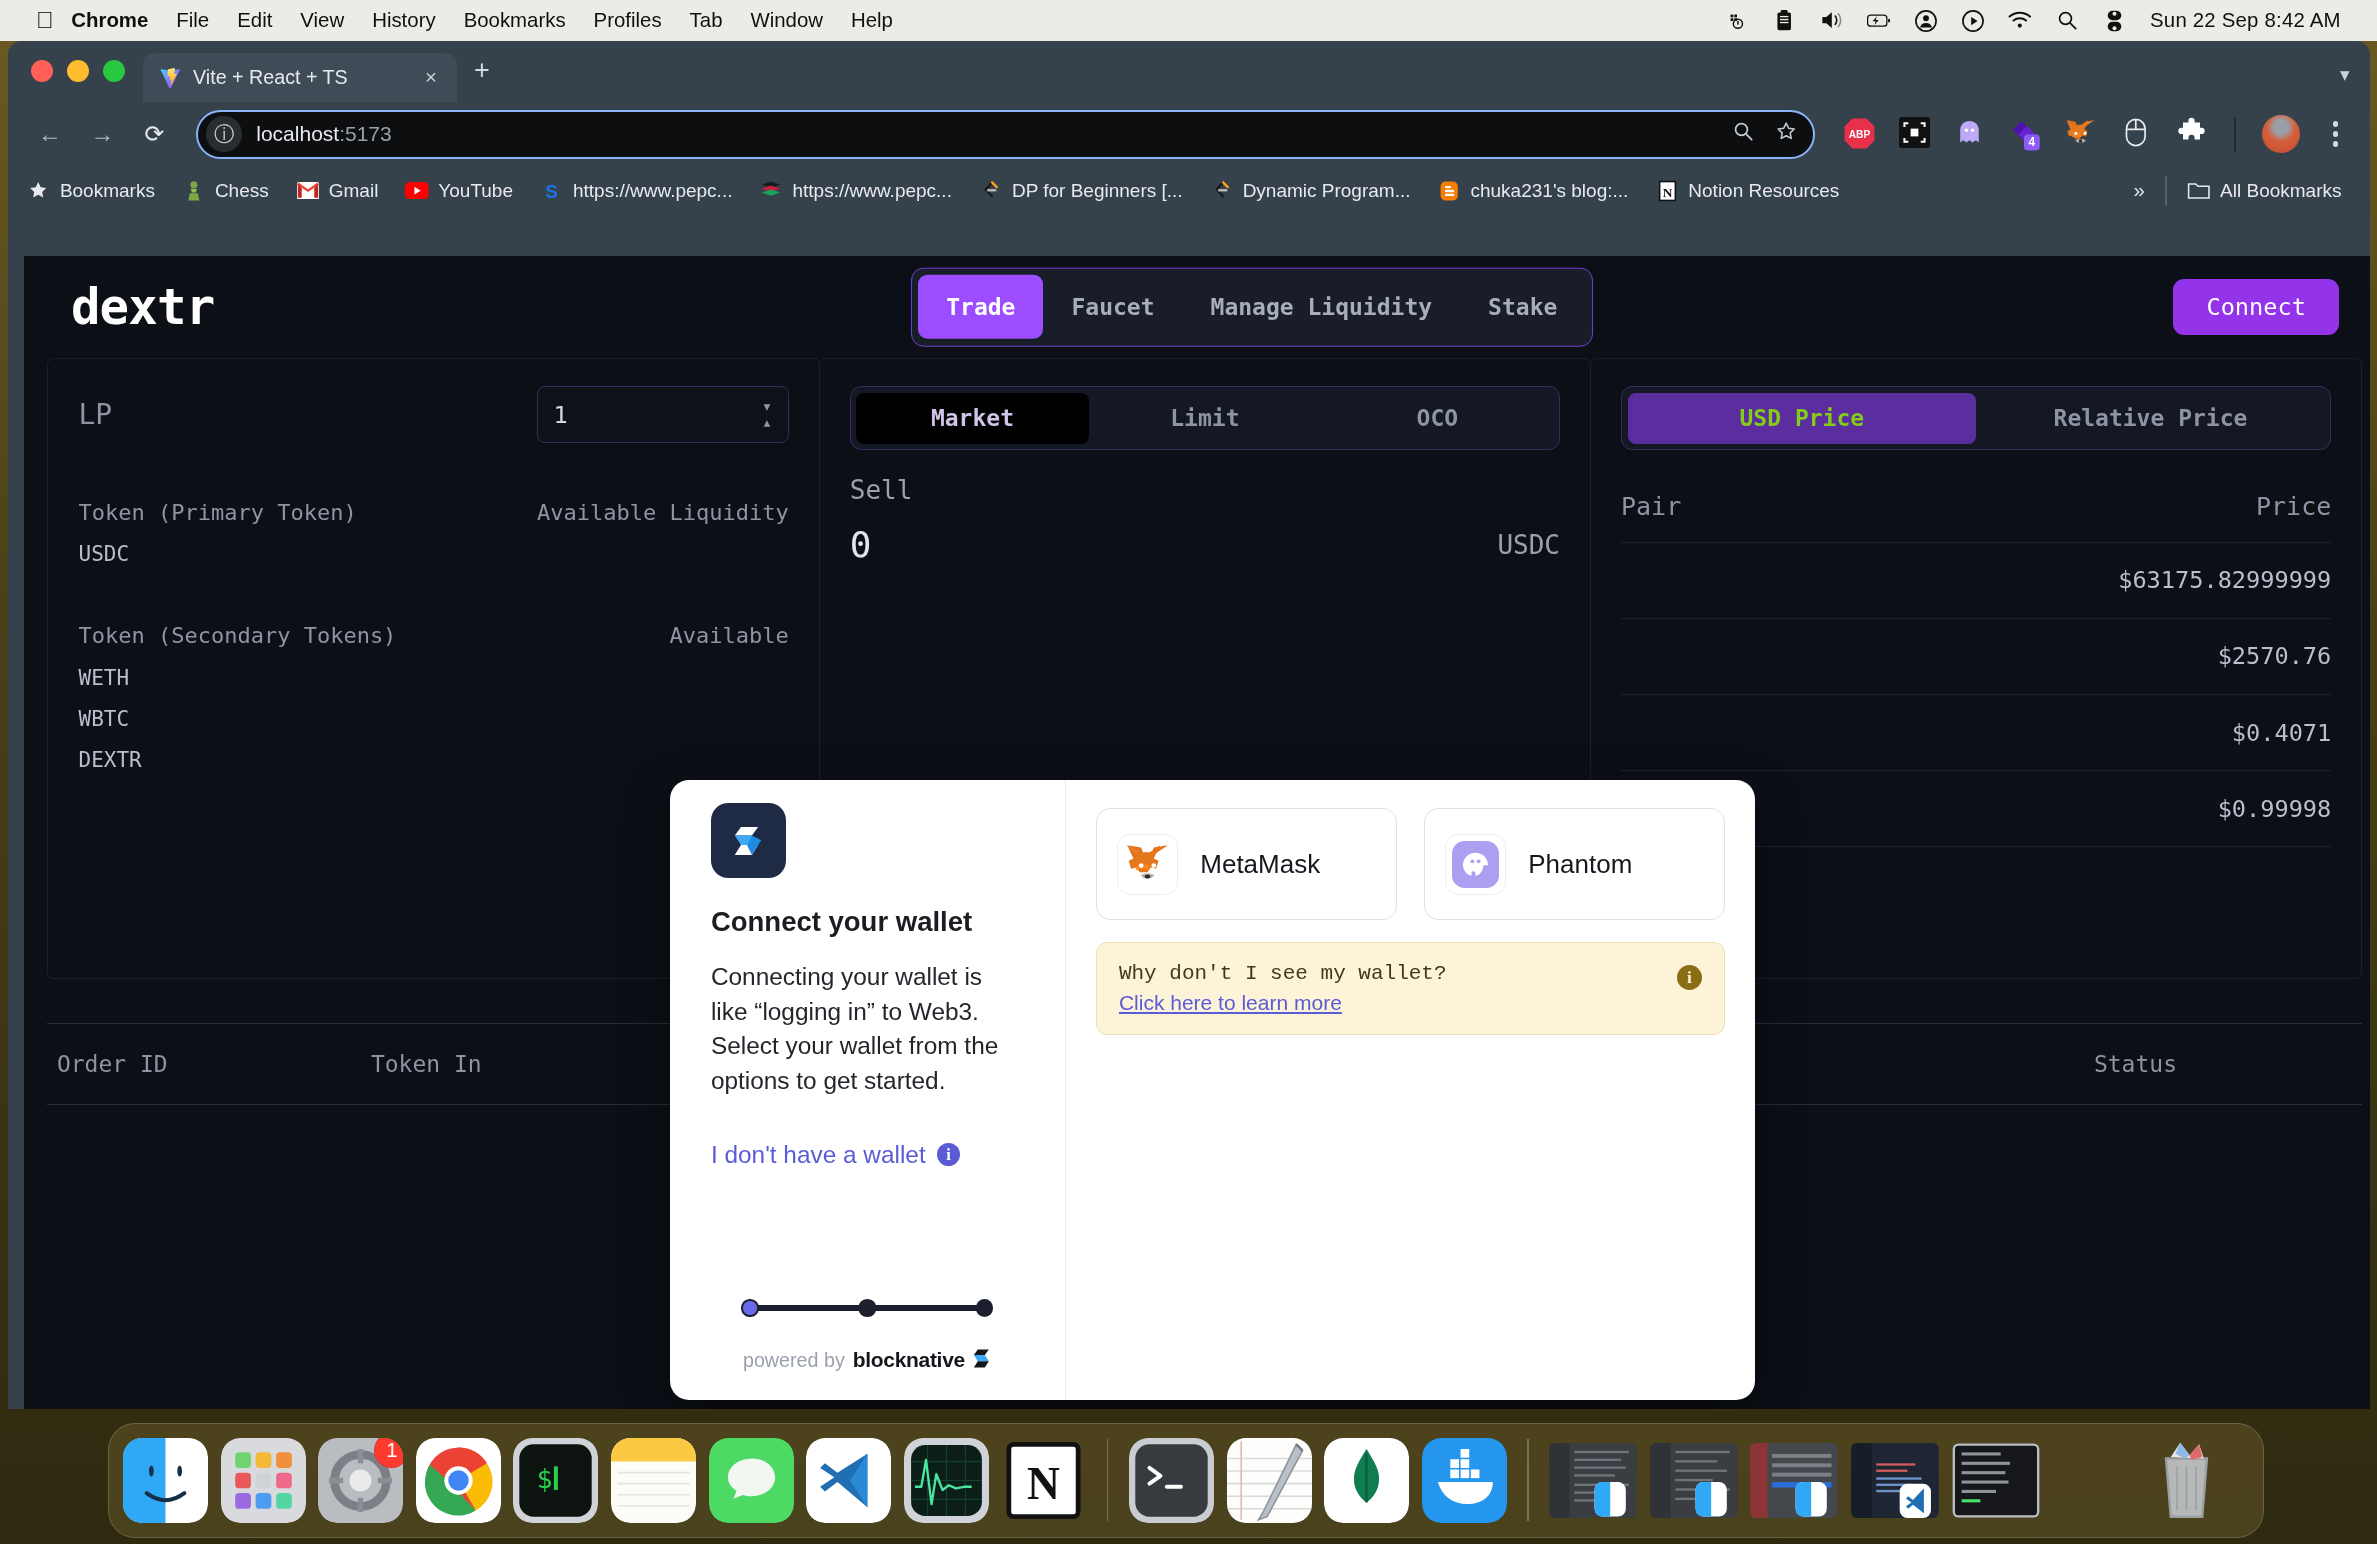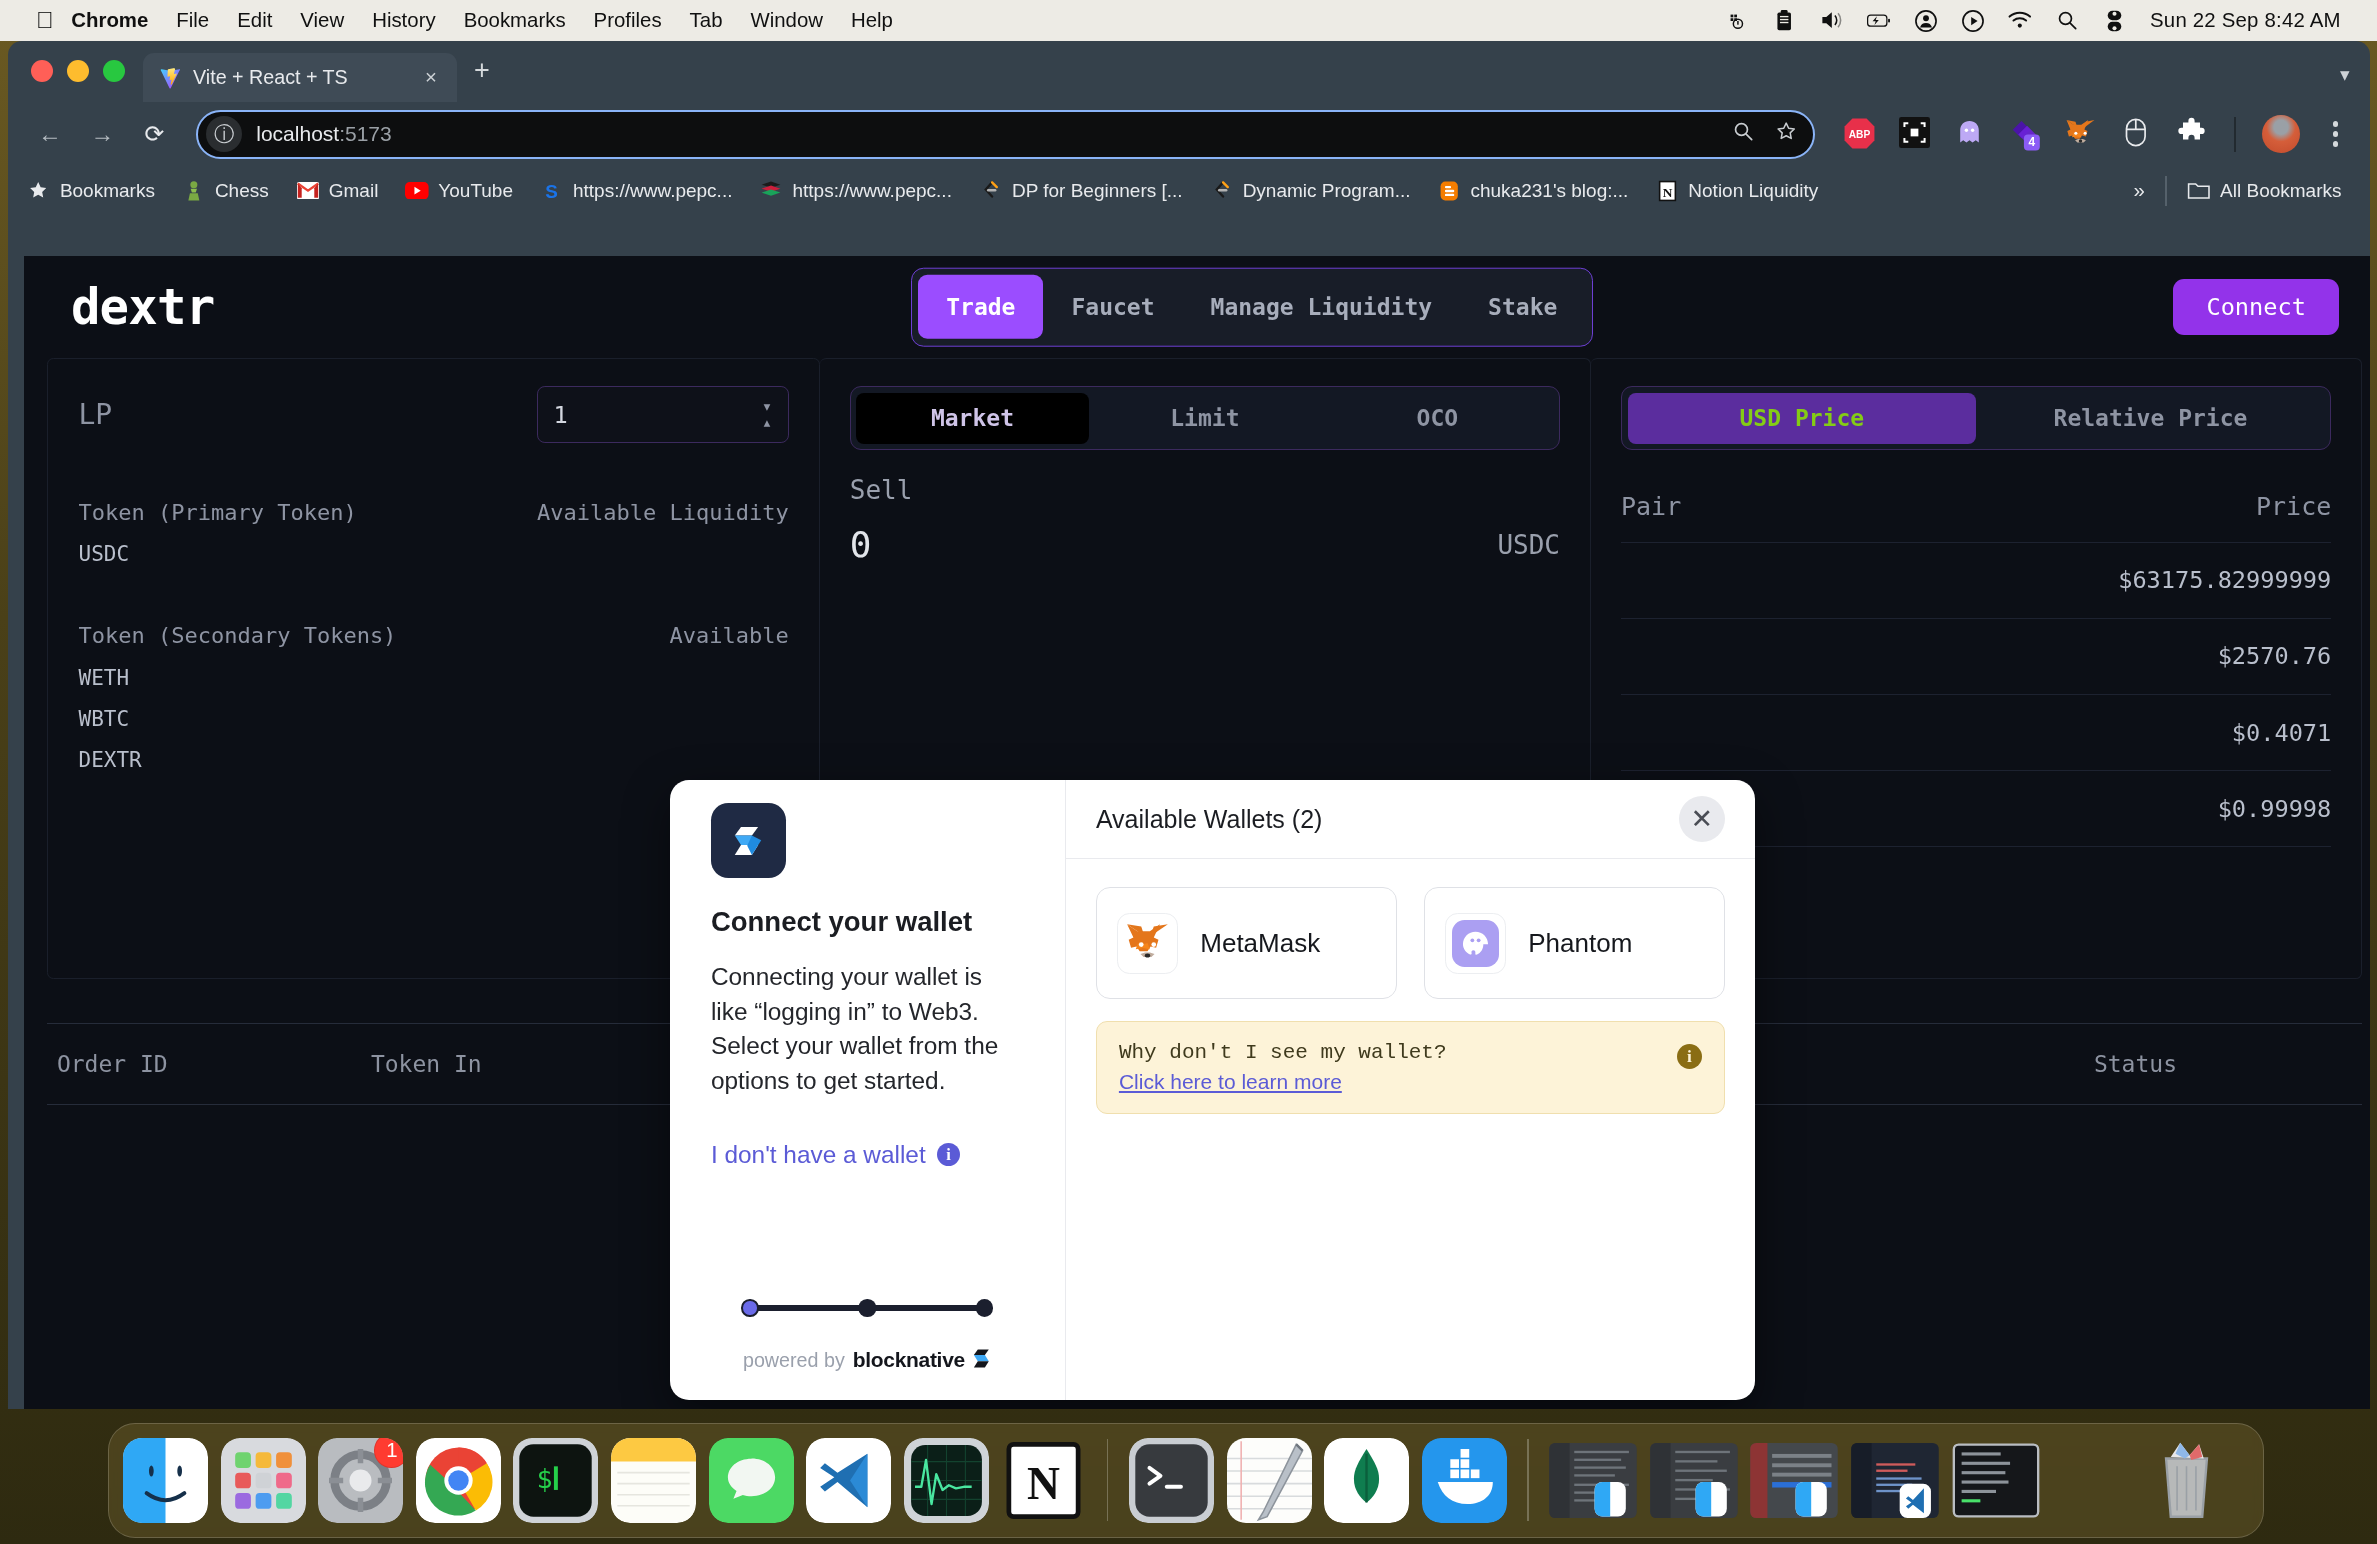--- a/index.html
+++ b/index.html
@@ -550,21 +550,21 @@
         </span>
       <span>chuka231's blog:...</span>
     </span>
     <span class="bm">
       <span class="bmi">
         <svg width="19" height="22" viewBox="0 0 24 28" style="font-size:24px">
             <rect x="2" y="2" width="20" height="24" fill="#fff" stroke="#111" stroke-width="2"></rect>
             <text x="12" y="21" font-size="17" font-weight="bold" fill="#111" text-anchor="middle" font-family="Liberation Serif">N</text>
           </svg>
         </span>
-      <span>Notion Liquidity</span>
+      <span>Notion Resources</span>
     </span>
 
     <span class="bm-right">
       <span class="bm-chevrons">»</span>
       <span class="bm-sep"></span>
       <span class="bm">
         <span class="bmi">
           <svg width="23.6" height="20.4" viewBox="0 0 30 26">
               <path d="M2 5h9l3 3h14v15H2z" fill="none" stroke="#e8eaed" stroke-width="2"></path>
             </svg>
@@ -705,24 +705,20 @@
             <svg width="19" height="20.4" viewBox="0 0 24 26">
               <polygon points="6,2 20,2 15,9 1,9" fill="#14161c"></polygon>
               <polygon points="1,9 15,9 20,17 6,17" fill="#3fa9f5"></polygon>
               <polygon points="6,17 20,17 15,25 1,25" fill="#14161c"></polygon>
             </svg>
           </span>
         </div>
       </div>
 
       <div class="modal-right">
-        <div class="mr-head">
-          <span class="mrtitle">Available Wallets (2)</span>
-          <span class="close-circle">✕</span>
-        </div>
         <div class="wallets">
           <div class="wallet">
             <span class="wicon">
               <svg width="47" height="44" viewBox="0 0 60 56">
                 <path d="M4 4l22 15-4-12z" fill="#e2761b"></path>
                   <path d="M56 4L34 19l4-12z" fill="#e4761b"></path>
                 <path d="M4 4l8 17-6 3 3 10 7-1.5 4 6h10l4-6 7 1.5 3-10-6-3 8-17-13 9H17z" fill="#e4761b"></path>
                 <path d="M18 28l-3 8 9-1.5 9 1.5-3-8-6 2z" fill="#f6851b"></path>
                 <path d="M21 42l4 4h10l4-4-6-2h-6z" fill="#c0ad9e"></path>
                 <circle cx="22" cy="30" r="3" fill="#fff"></circle>

